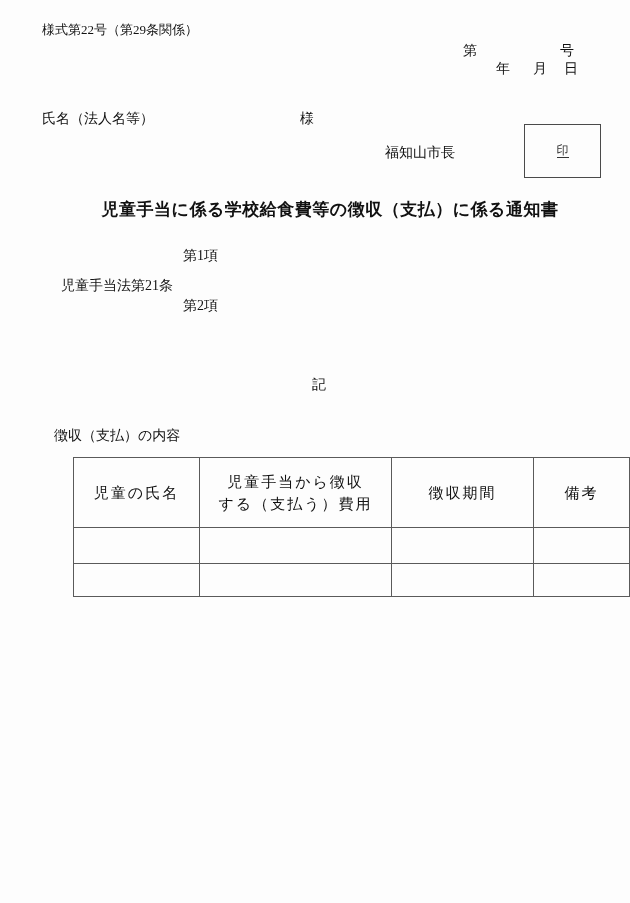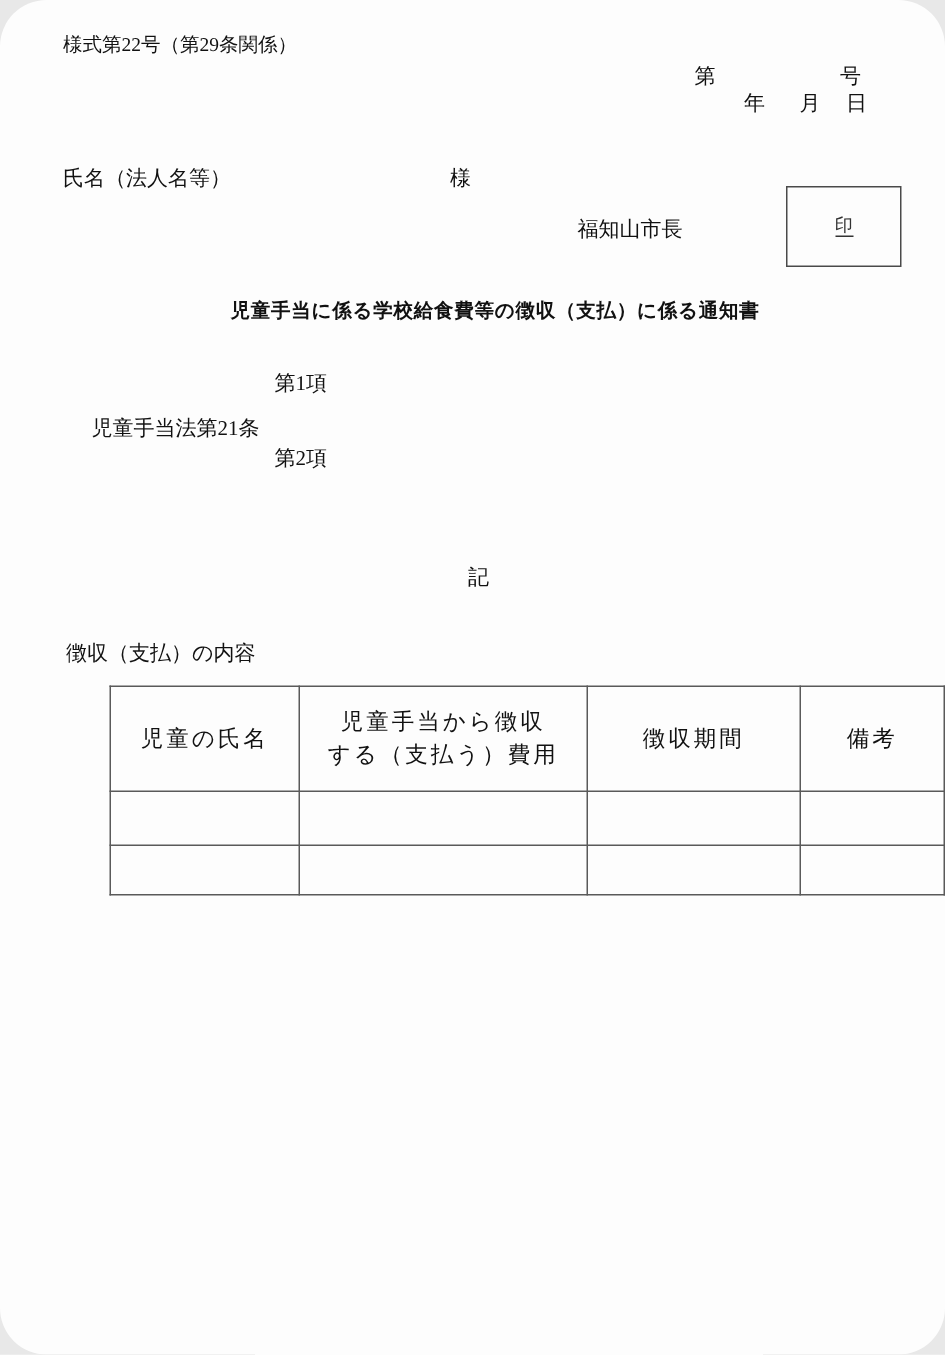--- a/index.html
+++ b/index.html
@@ -6,21 +6,20 @@
   .page {
     position: relative;
     width: 630px;
     height: 903px;
     margin: 0 auto;
     background: #fdfdfd;
     color: #111;
     font-family: "Liberation Serif", "DejaVu Serif", serif;
     font-size: 14px;
     overflow: hidden;
-    border-radius: 31px;
   }
   .abs { position: absolute; white-space: nowrap; }
   .form-number { left: 42px; top: 21px; font-size: 13px; }
   .doc-no-prefix { left: 463px; top: 42px; }
   .doc-no-suffix { left: 560px; top: 42px; }
   .date-year  { left: 496px; top: 60px; }
   .date-month { left: 533px; top: 60px; }
   .date-day   { left: 564px; top: 60px; }
   .addr-label { left: 42px; top: 93px; }
   .name-label { left: 42px; top: 110px; font-family: Liberation Mono, monospace; }
@@ -36,36 +35,36 @@
   .seal-char {
     font-size: 12px;
     color: #333;
     border-bottom: 1px solid #333;
     line-height: 1.15;
   }
   .doc-title {
     position: absolute;
     left: 50px; top: 198px; width: 560px;
     text-align: center;
-    font-size: 13px;
+    font-size: 17px;
     font-weight: bold;
     letter-spacing: 0.5px;
     white-space: nowrap;
   }
   .clause-1   { left: 183px; top: 247px; }
   .line1-before { left: 61px;  top: 277px; }
   .line1-after  { left: 235px; top: 277px; }
   .clause-2   { left: 183px; top: 297px; }
   .body-line2 { left: 43px;  top: 315px; }
   .record-marker {
     position: absolute;
     left: 41px; top: 376px; width: 556px;
     text-align: center;
   }
-  .table-caption { left: 44px; top: 427px; }
+  .table-caption { left: 54px; top: 427px; }
   .content-table {
     position: absolute;
     left: 41px; top: 457px;
     border-collapse: collapse;
     table-layout: fixed;
     margin-left: 32px;
   }
   .content-table th, .content-table td {
     border: 1px solid #5a5a5a;
     padding: 0;

